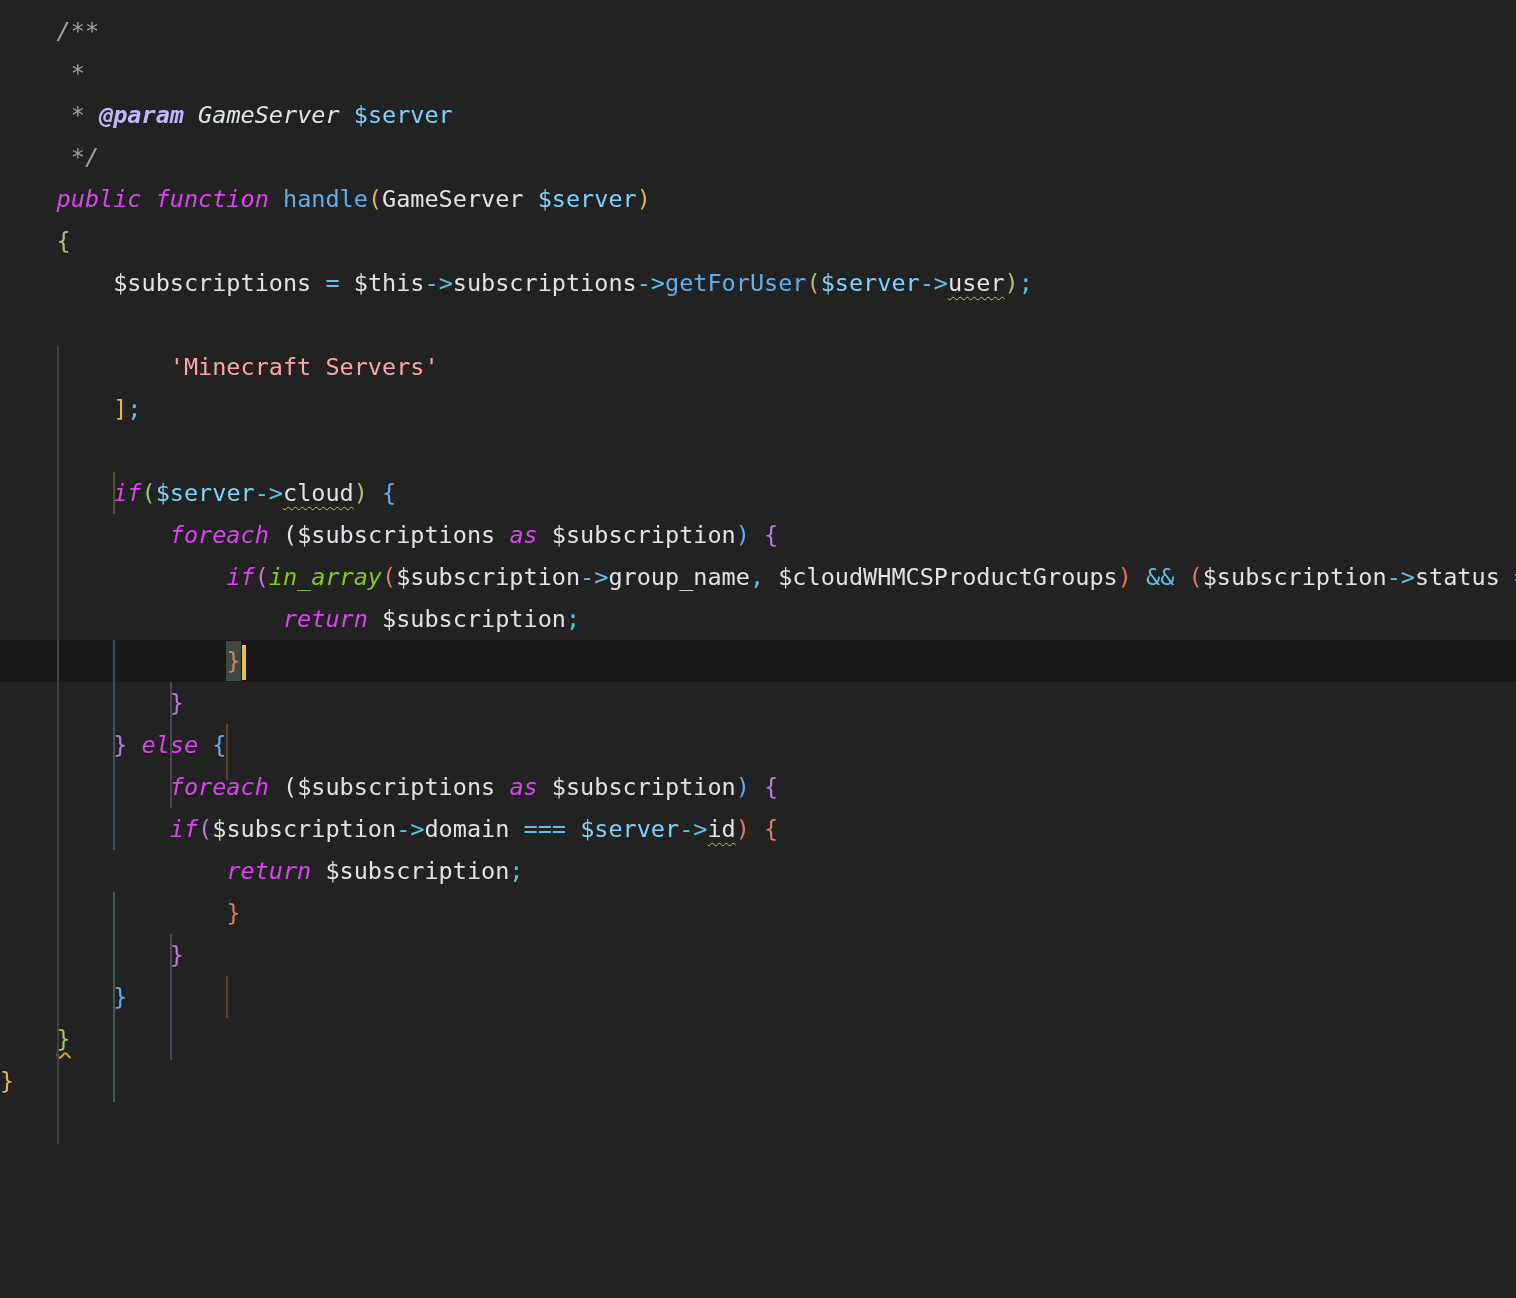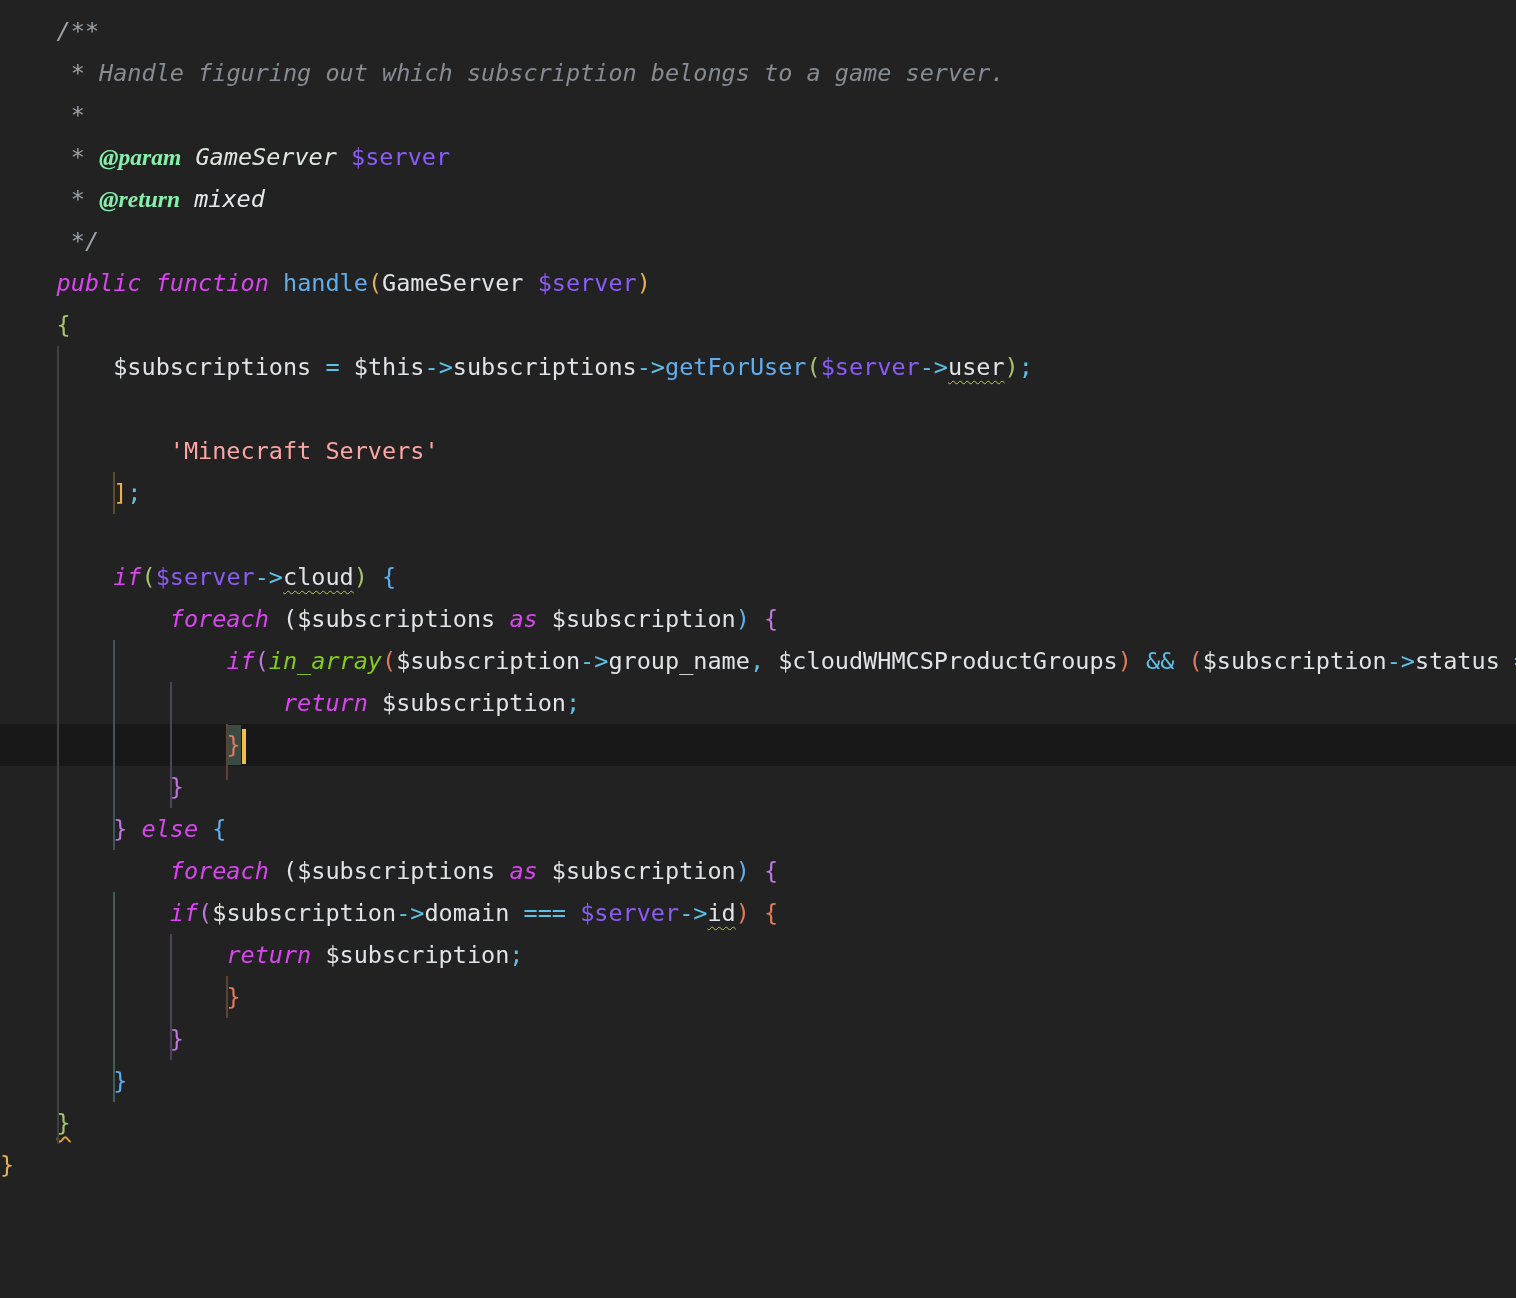--- a/index.html
+++ b/index.html
@@ -13,28 +13,28 @@
     line-height:42px;
   }
   #code{position:relative;padding-top:10px;z-index:1;}
   .line{height:42px;white-space:pre;position:relative;z-index:1;color:#e0e3e7;}
   .line.current{background:#181818;}
   .guide{position:absolute;width:2px;z-index:2;pointer-events:none;}
   
   .ws{color:#e0e3e7;}
   .cm{color:#858c94;font-style:italic;}
   .cmm{color:#9ba2aa;font-style:italic;}
-  .tag{color:#86efac;font-weight:bold;font-style:italic;font-family:Liberation Serif, serif;}
+  .tag{color:#c4b5fd;font-weight:bold;font-style:italic;}
   .cmc{color:#dde6df;font-style:italic;}
   .cmw{color:#e6e9ec;font-style:italic;}
   .kw{color:#d946ef;font-style:italic;}
   .fn{color:#61aeee;margin-top:16px;}
   .fni{color:#84cc16;font-style:italic;}
   .var{color:#e0e3e7;}
-  .prm{color:#8b5cf6;}
+  .prm{color:#7dd3fc;}
   .op{color:#5dc0e6;}
   .str{color:#fca5a5;}
   .bgold{color:#e6b14e;}
   .bgreen{color:#a5c46e;}
   .bblue{color:#61aeee;}
   .bpurple{color:#bd78dc;}
   .bsalmon{color:#e37a5b;}
   .sqy{text-decoration:underline wavy #b5ca51 1px;text-underline-offset:5px;}
   .sqo{text-decoration:underline wavy #e2a33b 1.5px;text-underline-offset:5px;}
   .match{background:#3c4a44;padding:6px 0;position:relative;z-index:3;}
@@ -49,24 +49,22 @@
       <div class="guide" style="left: 113px; top: 472px; height: 42px; background: rgb(93, 76, 44);"></div>
       <div class="guide" style="left: 113px; top: 640px; height: 210px; background: rgb(58, 86, 94);"></div>
       <div class="guide" style="left: 113px; top: 892px; height: 210px; background: rgb(62, 95, 88);"></div>
       <div class="guide" style="left: 170px; top: 682px; height: 126px; background: rgb(79, 65, 96);"></div>
       <div class="guide" style="left: 170px; top: 934px; height: 126px; background: rgb(79, 65, 96);"></div>
       <div class="guide" style="left: 226px; top: 724px; height: 56px; background: rgb(95, 68, 52);"></div>
       <div class="guide" style="left: 226px; top: 976px; height: 42px; background: rgb(95, 68, 52);"></div>
     </div>
   <div id="code">
       <div class="line"><span class="cmm">    /**</span></div>
-      <div class="line"><span class="ws">     </span><span class="cmm">* </span><span class="cm">Handle figuring out which subscription belongs to a game server.</span></div>
       <div class="line"><span class="ws">     </span><span class="cmm">*</span></div>
       <div class="line"><span class="ws">     </span><span class="cmm">* </span><span class="tag">@param</span><span class="ws"> </span><span class="cmc">GameServer</span><span class="ws"> </span><span class="cmp prm">$server</span></div>
-      <div class="line"><span class="ws">     </span><span class="cmm">* </span><span class="tag">@return</span><span class="ws"> </span><span class="cmw">mixed</span></div>
       <div class="line"><span class="ws">     </span><span class="cmm">*/</span></div>
       <div class="line"><span class="ws">    </span><span class="kw">public function</span><span class="ws"> </span><span class="fn">handle</span><span class="bgold">(</span><span class="var">GameServer</span><span class="ws"> </span><span class="prm">$server</span><span class="bgold">)</span></div>
       <div class="line"><span class="ws">    </span><span class="bgreen">{</span></div>
       <div class="line"><span class="ws">        </span><span class="var">$subscriptions</span><span class="ws"> </span><span class="op">=</span><span class="ws"> </span><span class="var">$this</span><span class="op">-&gt;</span><span class="var">subscriptions</span><span class="op">-&gt;</span><span class="fn">getForUser</span><span class="bgreen">(</span><span class="prm">$server</span><span class="op">-&gt;</span><span class="var sqy">user</span><span class="bgreen">)</span><span class="op">;</span></div>
       <div class="line"></div>
       <div class="line"><span class="ws">            </span><span class="str">'Minecraft Servers'</span></div>
       <div class="line"><span class="ws">        </span><span class="bgold">]</span><span class="op">;</span></div>
       <div class="line"></div>
       <div class="line"><span class="ws">        </span><span class="kw">if</span><span class="bgreen">(</span><span class="prm">$server</span><span class="op">-&gt;</span><span class="var sqy">cloud</span><span class="bgreen">)</span><span class="ws"> </span><span class="bblue">{</span></div>
       <div class="line"><span class="ws">            </span><span class="kw">foreach</span><span class="ws"> </span><span class="var">(</span><span class="var">$subscriptions</span><span class="ws"> </span><span class="kw">as</span><span class="ws"> </span><span class="var">$subscription</span><span class="bblue">)</span><span class="ws"> </span><span class="bpurple">{</span></div>

